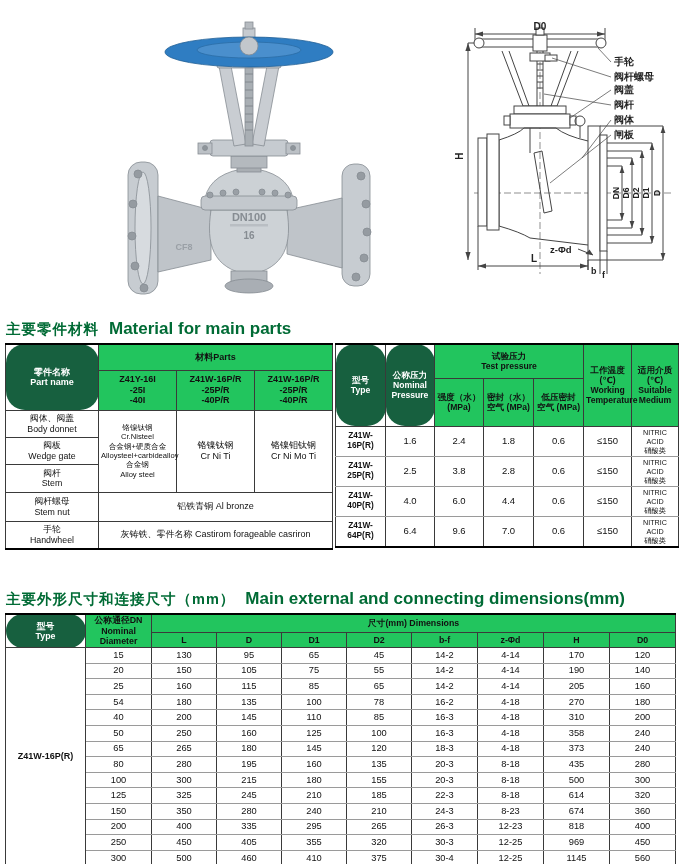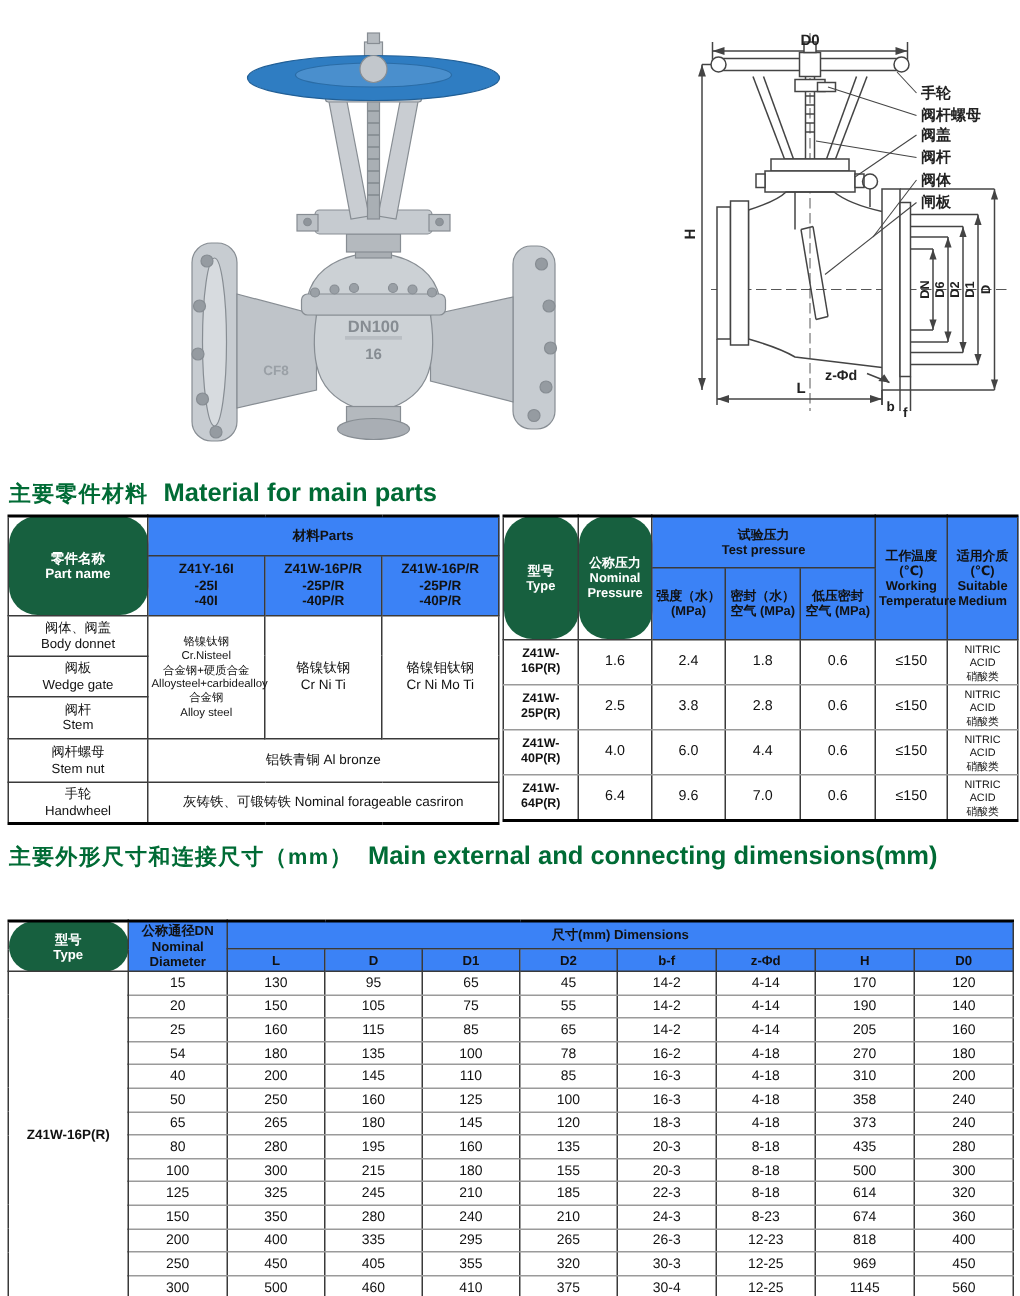--- a/index.html
+++ b/index.html
@@ -6,21 +6,21 @@
   .page{position:relative;width:680px;height:864px;background:#fff;overflow:hidden;
         font-family:"Liberation Sans","DejaVu Sans",sans-serif;color:#111;}
   .sec-title{position:absolute;white-space:nowrap;font-weight:bold;color:#006b35;}
   .sec-title .t-zh{font-size:14.5px;letter-spacing:1px;text-align:right;}
   .sec-title .t-en{font-size:17px;margin-left:10px;}
   table{position:absolute;border-collapse:collapse;table-layout:fixed;background:#fff;
         border-top:2px solid #000;border-bottom:2px solid #000;}
   th,td{border:1px solid #3a3a3a;padding:0 2px;text-align:center;vertical-align:middle;
         white-space:pre-line;font-size:9px;line-height:1.18;}
   .dark{background:#17603f;color:#fff;font-weight:bold;border-radius:19px;}
-  .lt{background:#3b82f6;color:#111;font-weight:bold;}
+  .lt{background:#22c55e;color:#111;font-weight:bold;}
   
   #mat-table{left:5px;top:343px;width:327px;}
   #mat-table td{font-size:9px;}
   #mat-table .sm{font-size:7.6px;line-height:1.25;}
   #mat-table .pn{font-size:8.8px;}
   
   #spec-table{left:335px;top:343px;width:343px;}
   #spec-table th{font-size:8.6px;}
   #spec-table tbody td{border-top-color:#9a9a9a;border-bottom-color:#9a9a9a;height:29px;font-size:9.5px;}
   #spec-table tbody td:first-child{font-size:8.3px;font-weight:bold;}
@@ -299,21 +299,21 @@
 Stem</td>
       </tr>
       <tr style="height:29px;">
         <td class="pn">阀杆螺母
 Stem nut</td>
         <td colspan="3">铝铁青铜 Al bronze</td>
       </tr>
       <tr style="height:28px;">
         <td class="pn">手轮
 Handwheel</td>
-        <td colspan="3">灰铸铁、可锻铸铁 Nominal forageable casriron</td>
+        <td colspan="3">灰铸铁、零件名称 Castirom forageable casriron</td>
       </tr>
     </tbody>
   </table>
 
   <table id="spec-table">
     <colgroup>
         <col style="width:50px">
         <col style="width:49px">
         <col style="width:49px">
         <col style="width:50px">
@@ -385,21 +385,21 @@
           <td>9.6</td>
           <td>7.0</td>
           <td>0.6</td>
           <td>≤150</td>
           <td>NITRIC ACID
 硝酸类</td>
         </tr>
       </tbody>
   </table>
 
-  <div class="sec-title" style="left:6px;top:561px;">
+  <div class="sec-title" style="left:6px;top:589px;">
     <span class="t-zh">主要外形尺寸和连接尺寸（mm）</span><span class="t-en">Main external and connecting dimensions(mm)</span>
   </div>
   <table id="dim-table">
     <colgroup>
       <col style="width:80px">
         <col style="width:66px">
         <col style="width:65px">
         <col style="width:65px">
         <col style="width:65px">
         <col style="width:65px">

